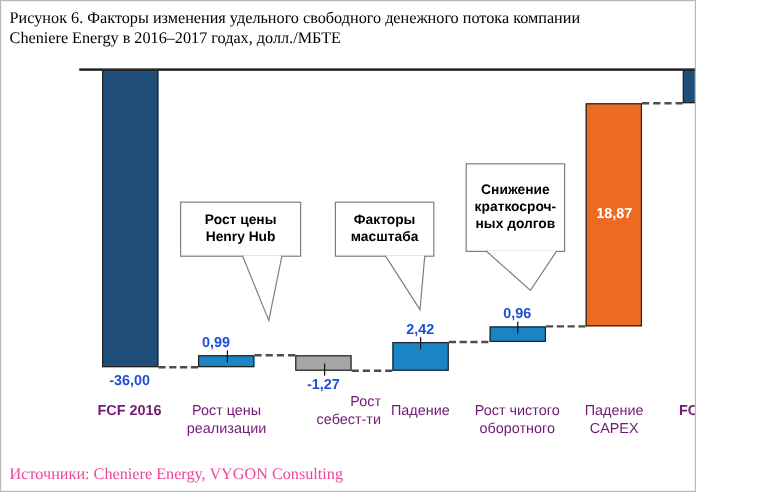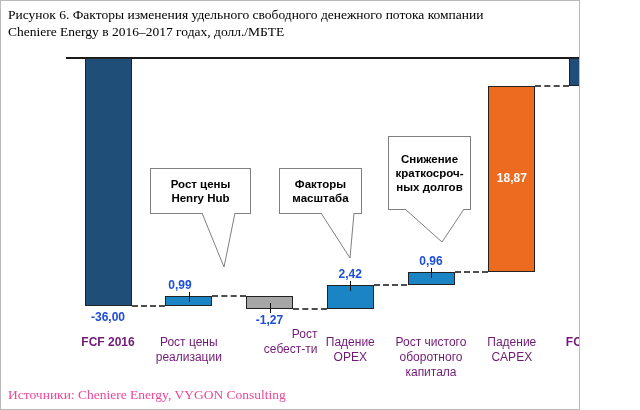--- a/index.html
+++ b/index.html
@@ -57,30 +57,28 @@
       <div class="cat" style="left: 268.5px; top: 326px; text-align: right;">
         <div>Рост</div>
         <div>себест-ти</div>
       </div>
       <div class="connector" style="left: 292px; top: 306.77px; width: 33.8px;"></div>
       <div class="bar" style="left: 325.8px; top: 283.83px; width: 47px; height: 23.9394px; background: rgb(27, 132, 197);"></div>
       <div class="vlabel" style="left: 349.3px; top: 265.83px;">2,42</div>
       <div class="tick" style="left: 349.3px; top: 279.83px; height: 10px;"></div>
       <div class="cat" style="left: 349.3px; top: 334px;">
         <div>Падение</div>
-        <div>OPEX</div>
       </div>
       <div class="connector" style="left: 372.8px; top: 282.83px; width: 33.7px;"></div>
       <div class="bar" style="left: 406.5px; top: 271.267px; width: 47px; height: 12.5632px; background: rgb(27, 132, 197);"></div>
       <div class="vlabel" style="left: 430px; top: 253.267px;">0,96</div>
       <div class="tick" style="left: 430px; top: 267.267px; height: 10px;"></div>
       <div class="cat" style="left: 430px; top: 334px;">
         <div>Рост чистого</div>
         <div>оборотного</div>
-        <div>капитала</div>
       </div>
       <div class="connector" style="left: 453.5px; top: 270.267px; width: 33.8px;"></div>
       <div class="bar" style="left: 487.3px; top: 84.5995px; width: 47px; height: 186.668px; background: rgb(237, 107, 33);"></div>
       <div class="vlabel inside" style="left: 510.8px; top: 169.933px;">18,87</div>
       <div class="cat" style="left: 510.8px; top: 334px;">
         <div>Падение</div>
         <div>CAPEX</div>
       </div>
       <div class="connector" style="left: 534.3px; top: 83.5995px; width: 33.7px;"></div>
       <div class="bar" style="left: 568px; top: 57px; width: 47px; height: 27.5995px; background: rgb(31, 78, 121);"></div>

